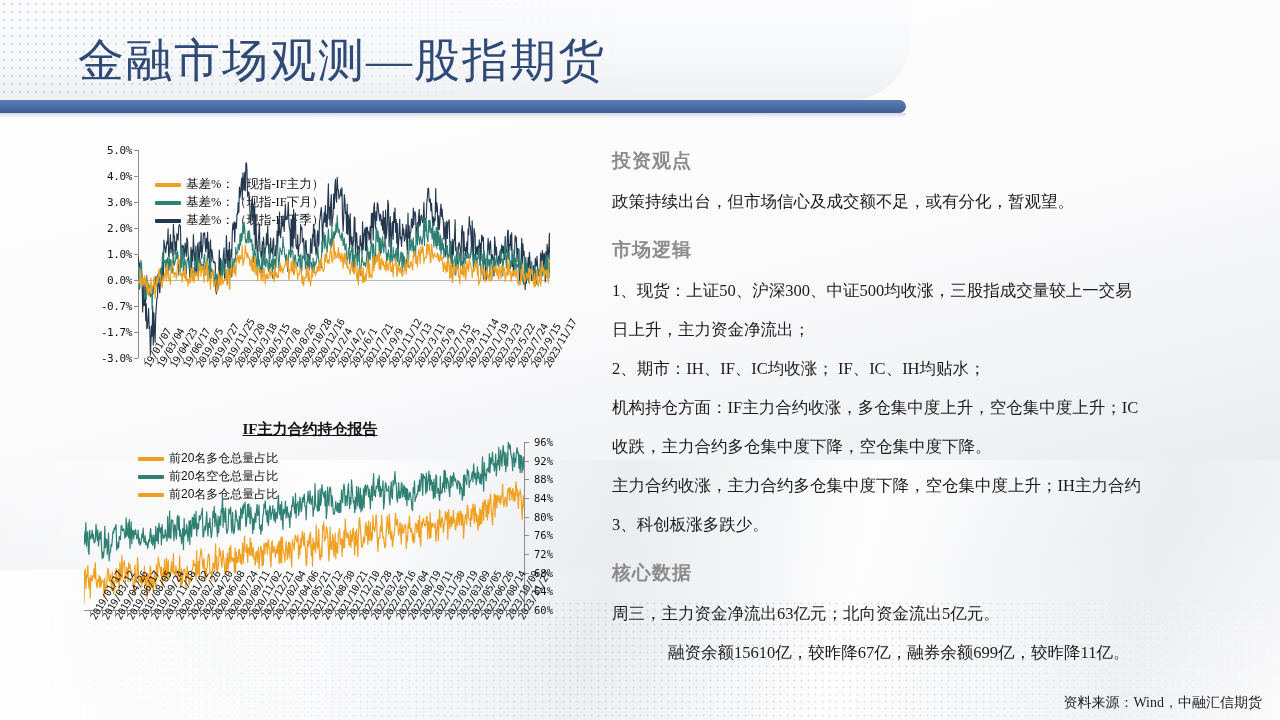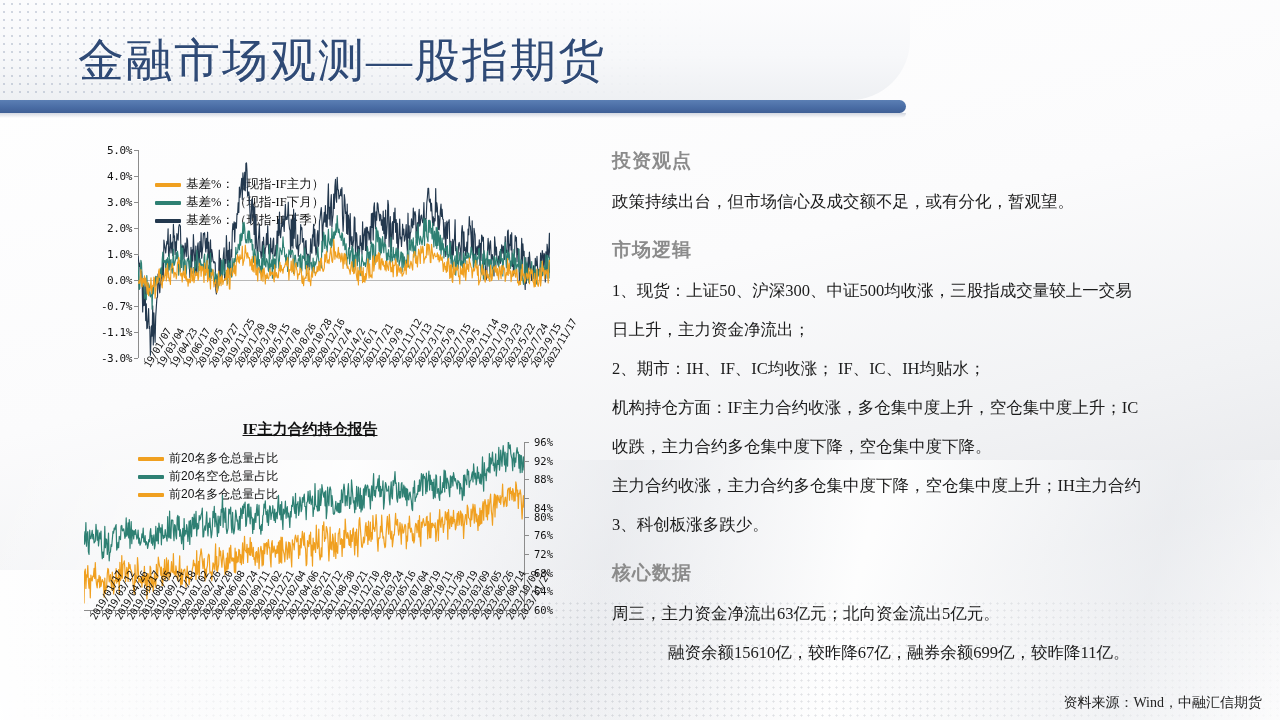--- a/index.html
+++ b/index.html
@@ -141,21 +141,21 @@
         <div class="ylab" style="top: 64px; right: 428px;">3.0%</div>
         <div class="tickmark" style="left: 74px; top: 64px; width: 4px;"></div>
         <div class="ylab" style="top: 90px; right: 428px;">2.0%</div>
         <div class="tickmark" style="left: 74px; top: 90px; width: 4px;"></div>
         <div class="ylab" style="top: 116px; right: 428px;">1.0%</div>
         <div class="tickmark" style="left: 74px; top: 116px; width: 4px;"></div>
         <div class="ylab" style="top: 142px; right: 428px;">0.0%</div>
         <div class="tickmark" style="left: 74px; top: 142px; width: 4px;"></div>
         <div class="ylab" style="top: 168px; right: 428px;">-0.7%</div>
         <div class="tickmark" style="left: 74px; top: 168px; width: 4px;"></div>
-        <div class="ylab" style="top: 194px; right: 428px;">-1.1%</div>
+        <div class="ylab" style="top: 194px; right: 428px;">-1.7%</div>
         <div class="tickmark" style="left: 74px; top: 194px; width: 4px;"></div>
         <div class="ylab" style="top: 220px; right: 428px;">-3.0%</div>
         <div class="tickmark" style="left: 74px; top: 220px; width: 4px;"></div>
         <div class="axis-line" style="left: 78px; top: 12px; width: 1px; height: 208px;"></div>
         <div class="axis-line" style="left: 78px; top: 142px; width: 412px; height: 1px; background: rgb(184, 184, 184);"></div>
       </div>
     <div id="c1-legend" style="position:absolute;left:95px;top:38px;">
         <div class="legend-row">
           <span class="legend-swatch" style="background: rgb(240, 160, 32);"></span>
           <span class="legend-text">基差%：（现指-IF主力）</span>
@@ -244,21 +244,21 @@
 
   <div class="chart" id="chart2" style="left:60px;top:420px;width:520px;height:260px;">
     <div class="chart-title" style="left:20px;width:460px;">IF主力合约持仓报告</div>
     <div id="c2-ylabels">
         <div class="ylab-r" style="top: 22px; left: 474px;">96%</div>
         <div class="tickmark" style="left: 464px; top: 22px; width: 5px;"></div>
         <div class="ylab-r" style="top: 40.6667px; left: 474px;">92%</div>
         <div class="tickmark" style="left: 464px; top: 40.6667px; width: 5px;"></div>
         <div class="ylab-r" style="top: 59.3333px; left: 474px;">88%</div>
         <div class="tickmark" style="left: 464px; top: 59.3333px; width: 5px;"></div>
-        <div class="ylab-r" style="top: 88px; left: 474px;">84%</div>
+        <div class="ylab-r" style="top: 78px; left: 474px;">84%</div>
         <div class="tickmark" style="left: 464px; top: 78px; width: 5px;"></div>
         <div class="ylab-r" style="top: 96.6667px; left: 474px;">80%</div>
         <div class="tickmark" style="left: 464px; top: 96.6667px; width: 5px;"></div>
         <div class="ylab-r" style="top: 115.333px; left: 474px;">76%</div>
         <div class="tickmark" style="left: 464px; top: 115.333px; width: 5px;"></div>
         <div class="ylab-r" style="top: 134px; left: 474px;">72%</div>
         <div class="tickmark" style="left: 464px; top: 134px; width: 5px;"></div>
         <div class="ylab-r" style="top: 152.667px; left: 474px;">68%</div>
         <div class="tickmark" style="left: 464px; top: 152.667px; width: 5px;"></div>
         <div class="ylab-r" style="top: 171.333px; left: 474px;">64%</div>

